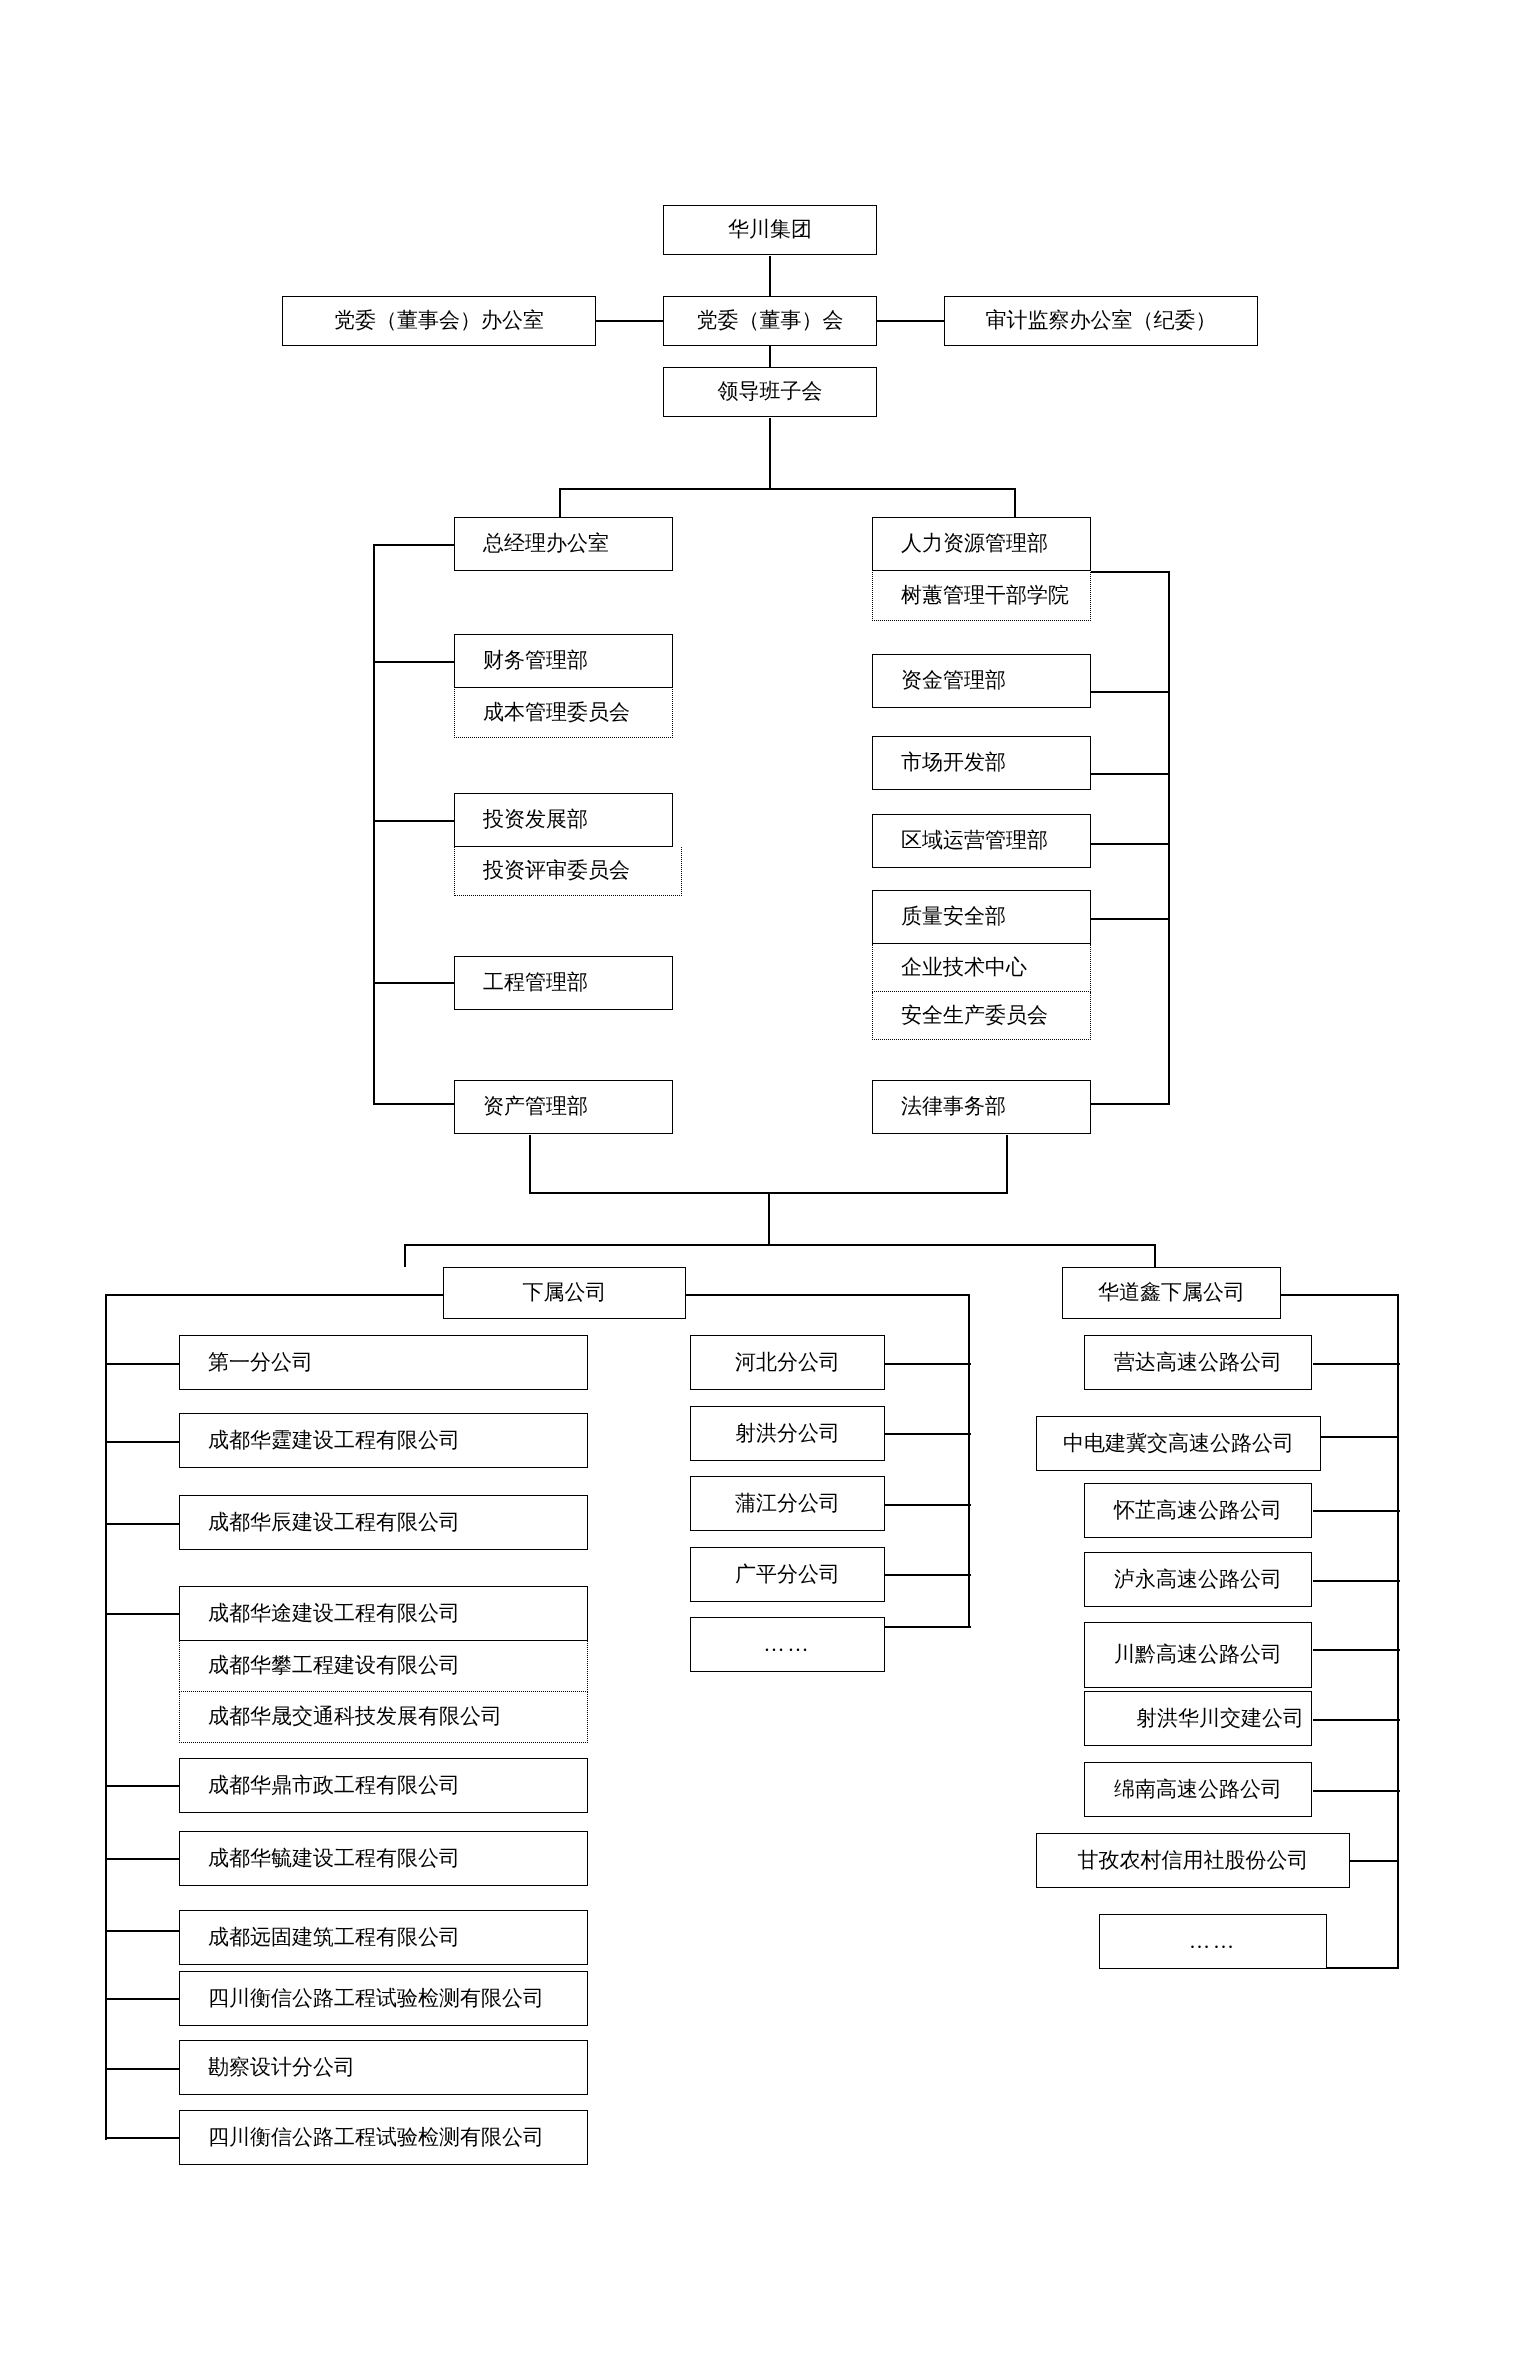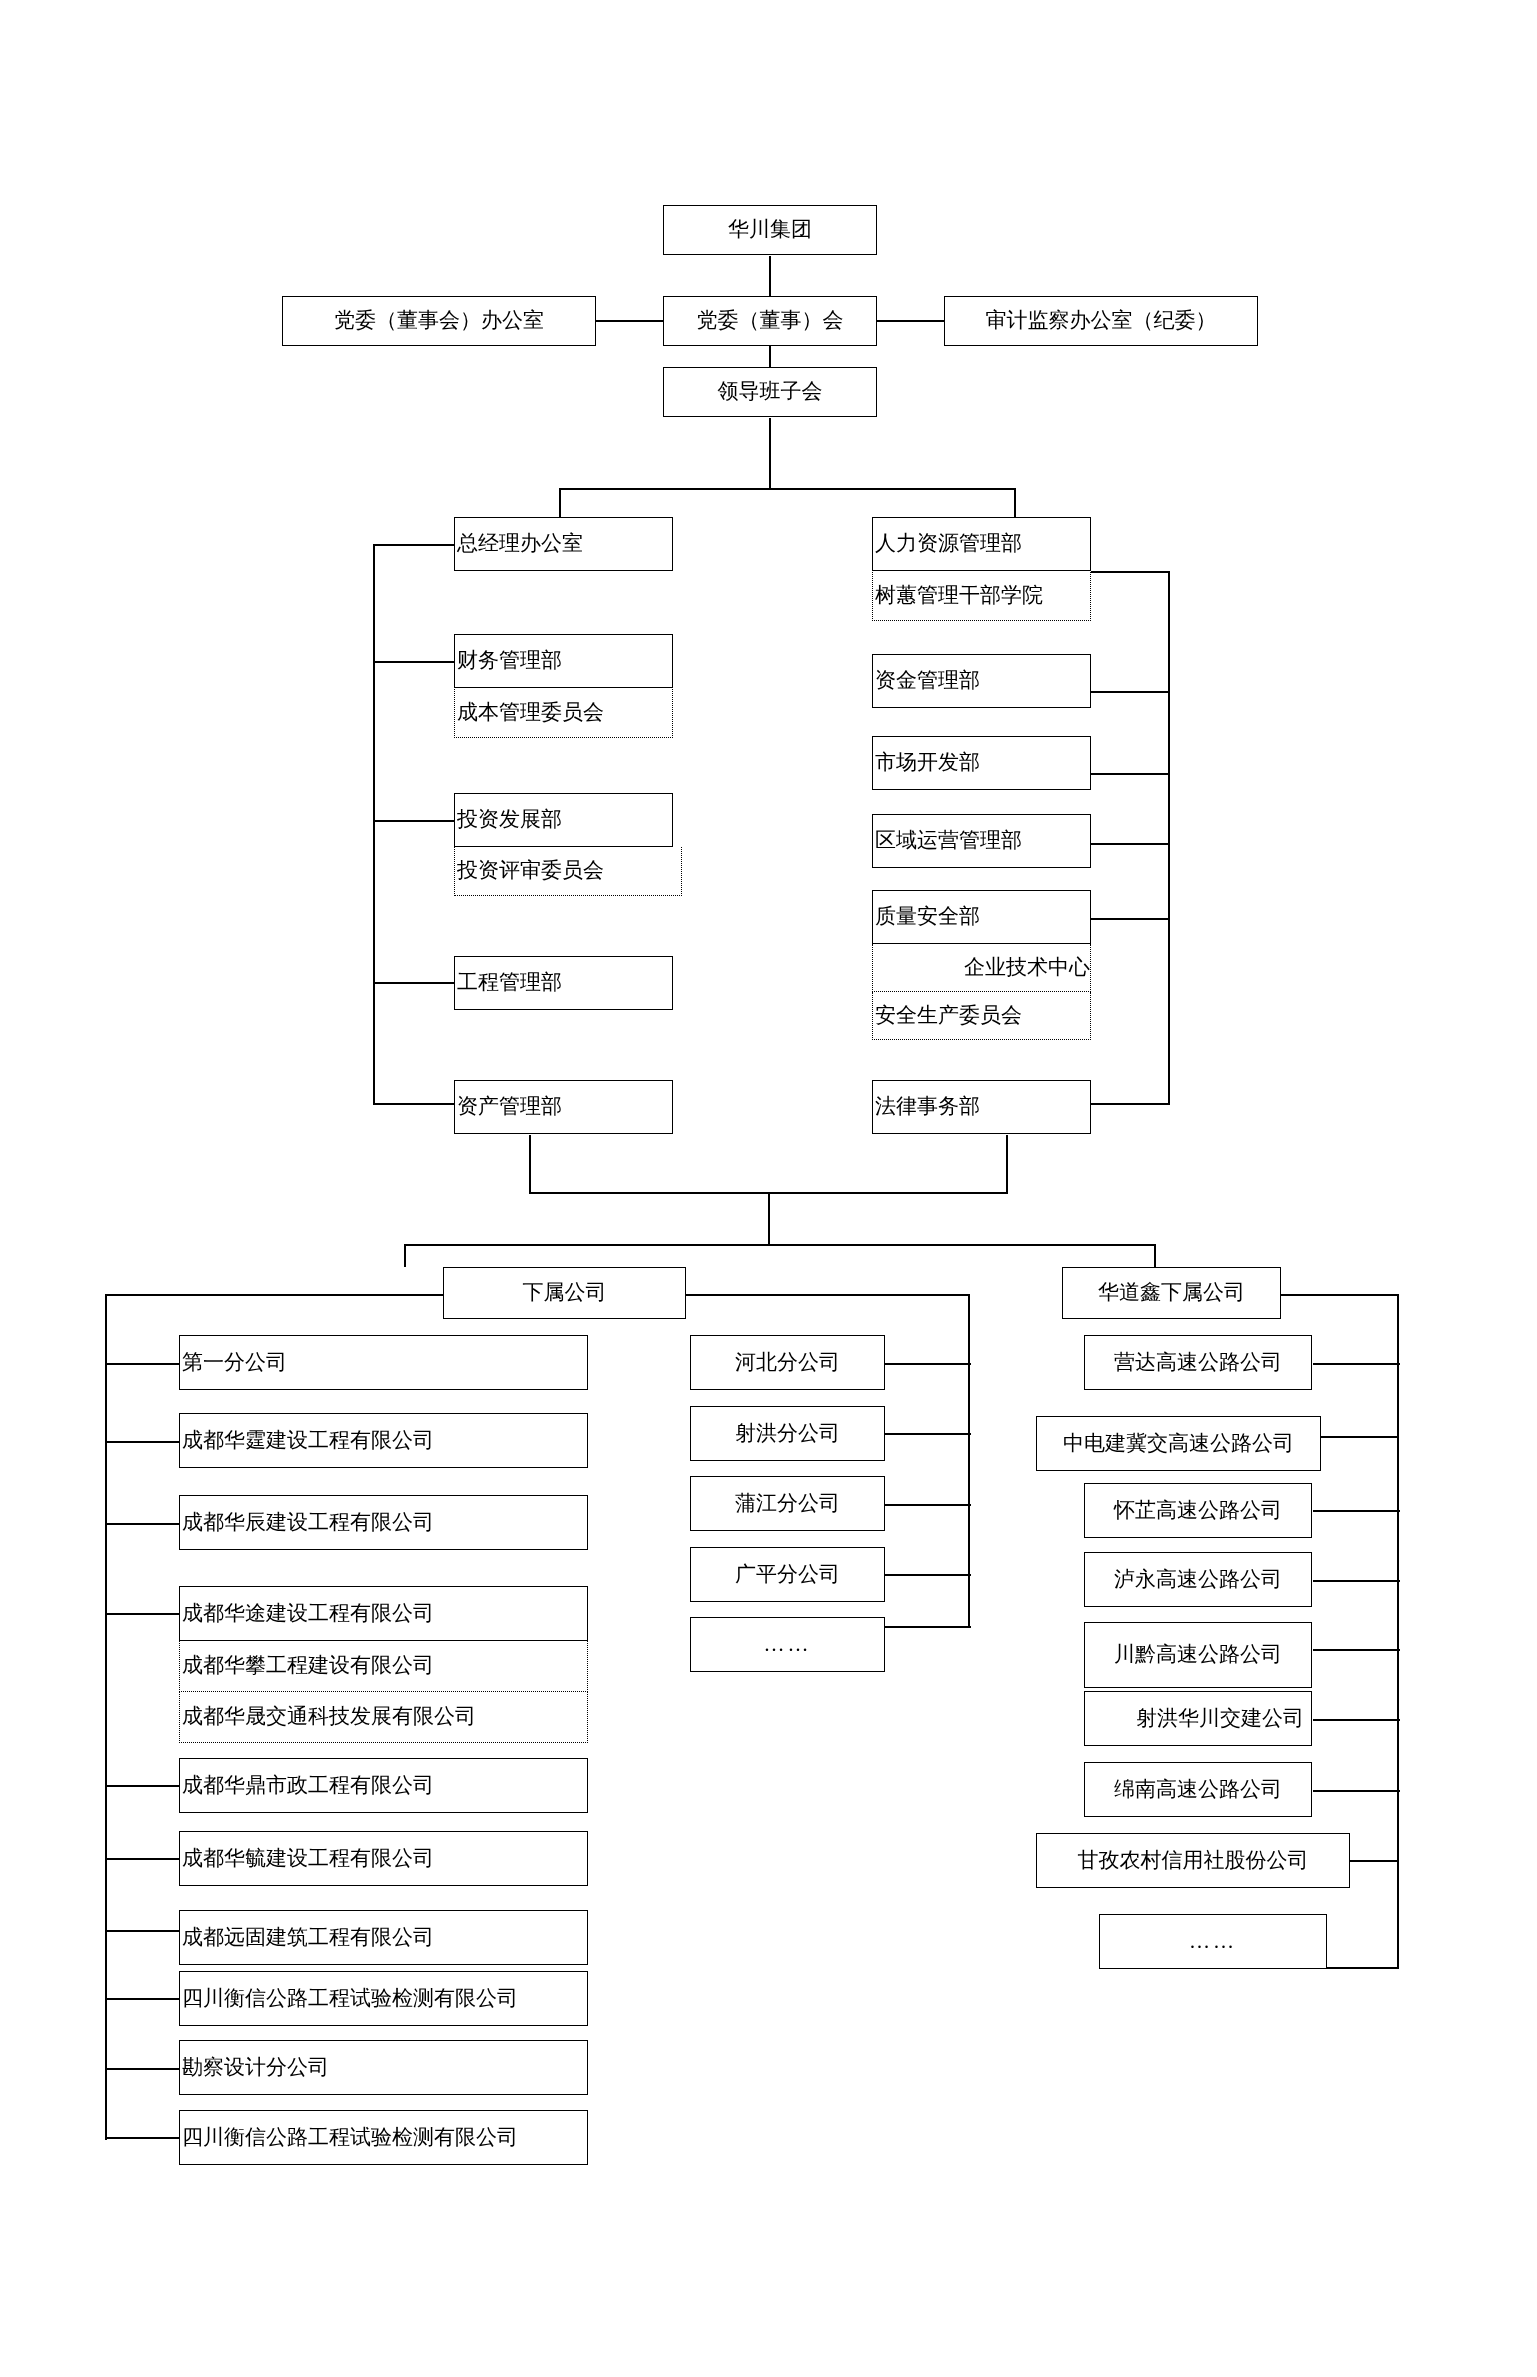--- a/index.html
+++ b/index.html
@@ -18,21 +18,21 @@
     background:#fff;
     display:flex;
     align-items:center;
     color:#000;
     font-size:21px;
     line-height:1.1;
     white-space:nowrap;
     z-index:3;
   }
   .box.center{justify-content:center;}
-  .box.left{justify-content:flex-start;padding-left:2px;}
+  .box.left{justify-content:flex-start;padding-left:28px;}
   .box.dotted-sides{border:1.9px dotted #000;border-top:none;}
   .line{
     position:absolute;
     background:#000;
     z-index:1;
   }
   .hline{height:1.9px;}
   .vline{width:1.9px;}
   .dots{letter-spacing:2.9px;}
 </style>
@@ -130,21 +130,21 @@
   <div class="box left" style="left:872px;top:814px;width:219px;height:54px;">
     <span>区域运营管理部</span>
   </div>
   <div class="line hline" style="left:1091px;top:843px;width:79px;height:1.9px;"></div>
 
   <div class="box left" style="left:872px;top:890px;width:219px;height:54px;">
     <span>质量安全部</span>
   </div>
   <div class="line hline" style="left:1091px;top:918px;width:79px;height:1.9px;"></div>
 
-  <div class="box left dotted-sides" style="left:872px;top:944px;width:219px;height:48px;justify-content:flex-end;">
+  <div class="box left dotted-sides" style="left:872px;top:944px;width:219px;height:48px;">
     <span>企业技术中心</span>
   </div>
 
   <div class="box left dotted-sides" style="left:872px;top:992px;width:219px;height:48px;">
     <span>安全生产委员会</span>
   </div>
 
   <div class="box left" style="left:872px;top:1080px;width:219px;height:54px;">
     <span>法律事务部</span>
   </div>

